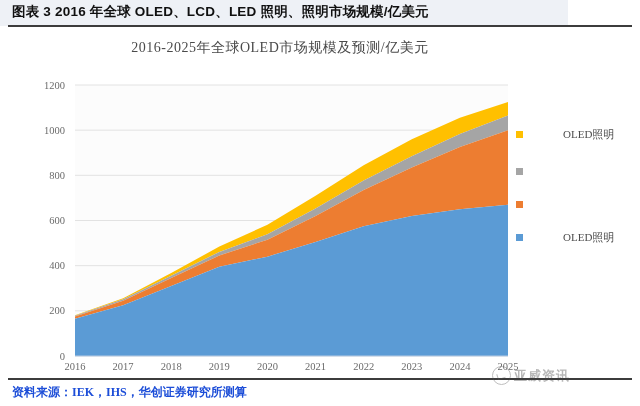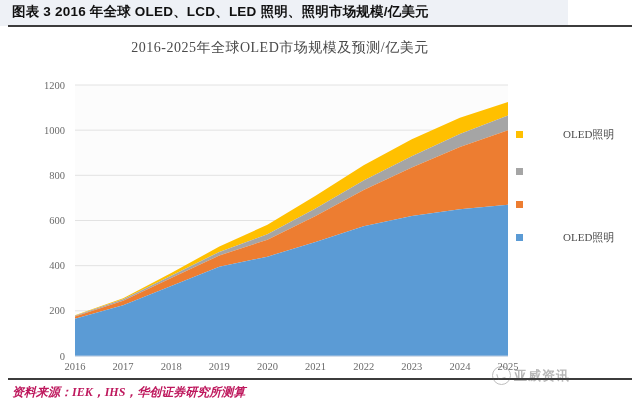--- a/index.html
+++ b/index.html
@@ -98,24 +98,23 @@
     position: absolute;
     left: 8px; top: 378px;
     width: 624px;
     height: 2px;
     background: #3c3c3c;
   }
   #source-text {
     position: absolute;
     left: 12px; top: 384px;
     font-family: "Liberation Serif", "DejaVu Serif", serif;
-    font-style: italic;
     font-weight: bold;
     font-size: 12px;
-    color: #be185d;
+    color: #1d4ed8;
     white-space: nowrap;
   }
   #watermark {
     position: absolute;
     left: 492px;
     top: 366px;
     display: flex;
     align-items: center;
     opacity: 0.38;
     justify-content: space-between;

